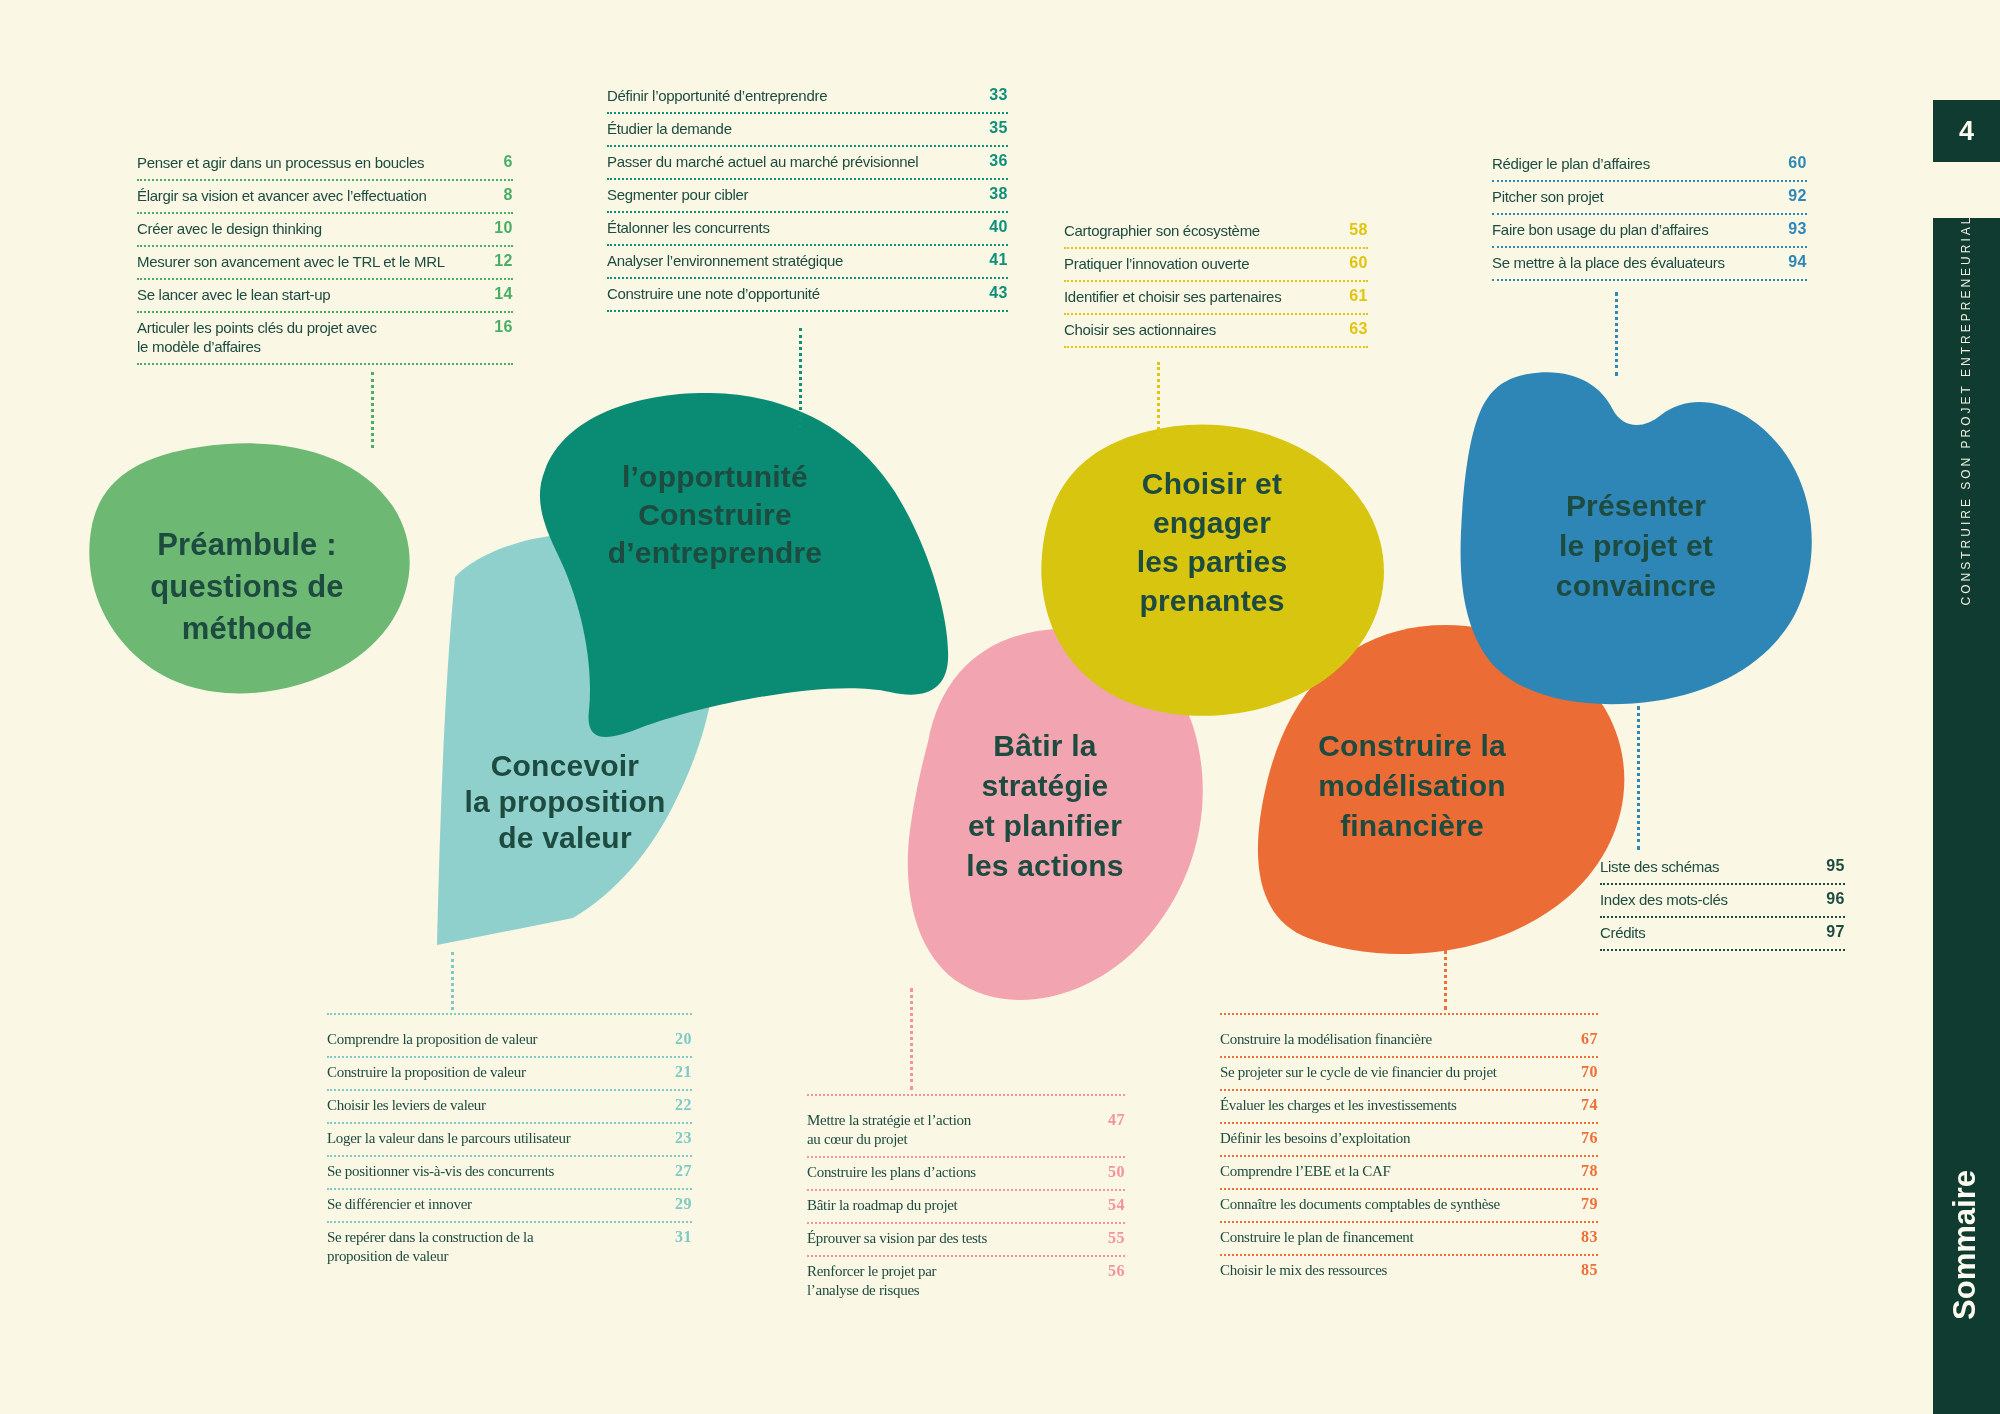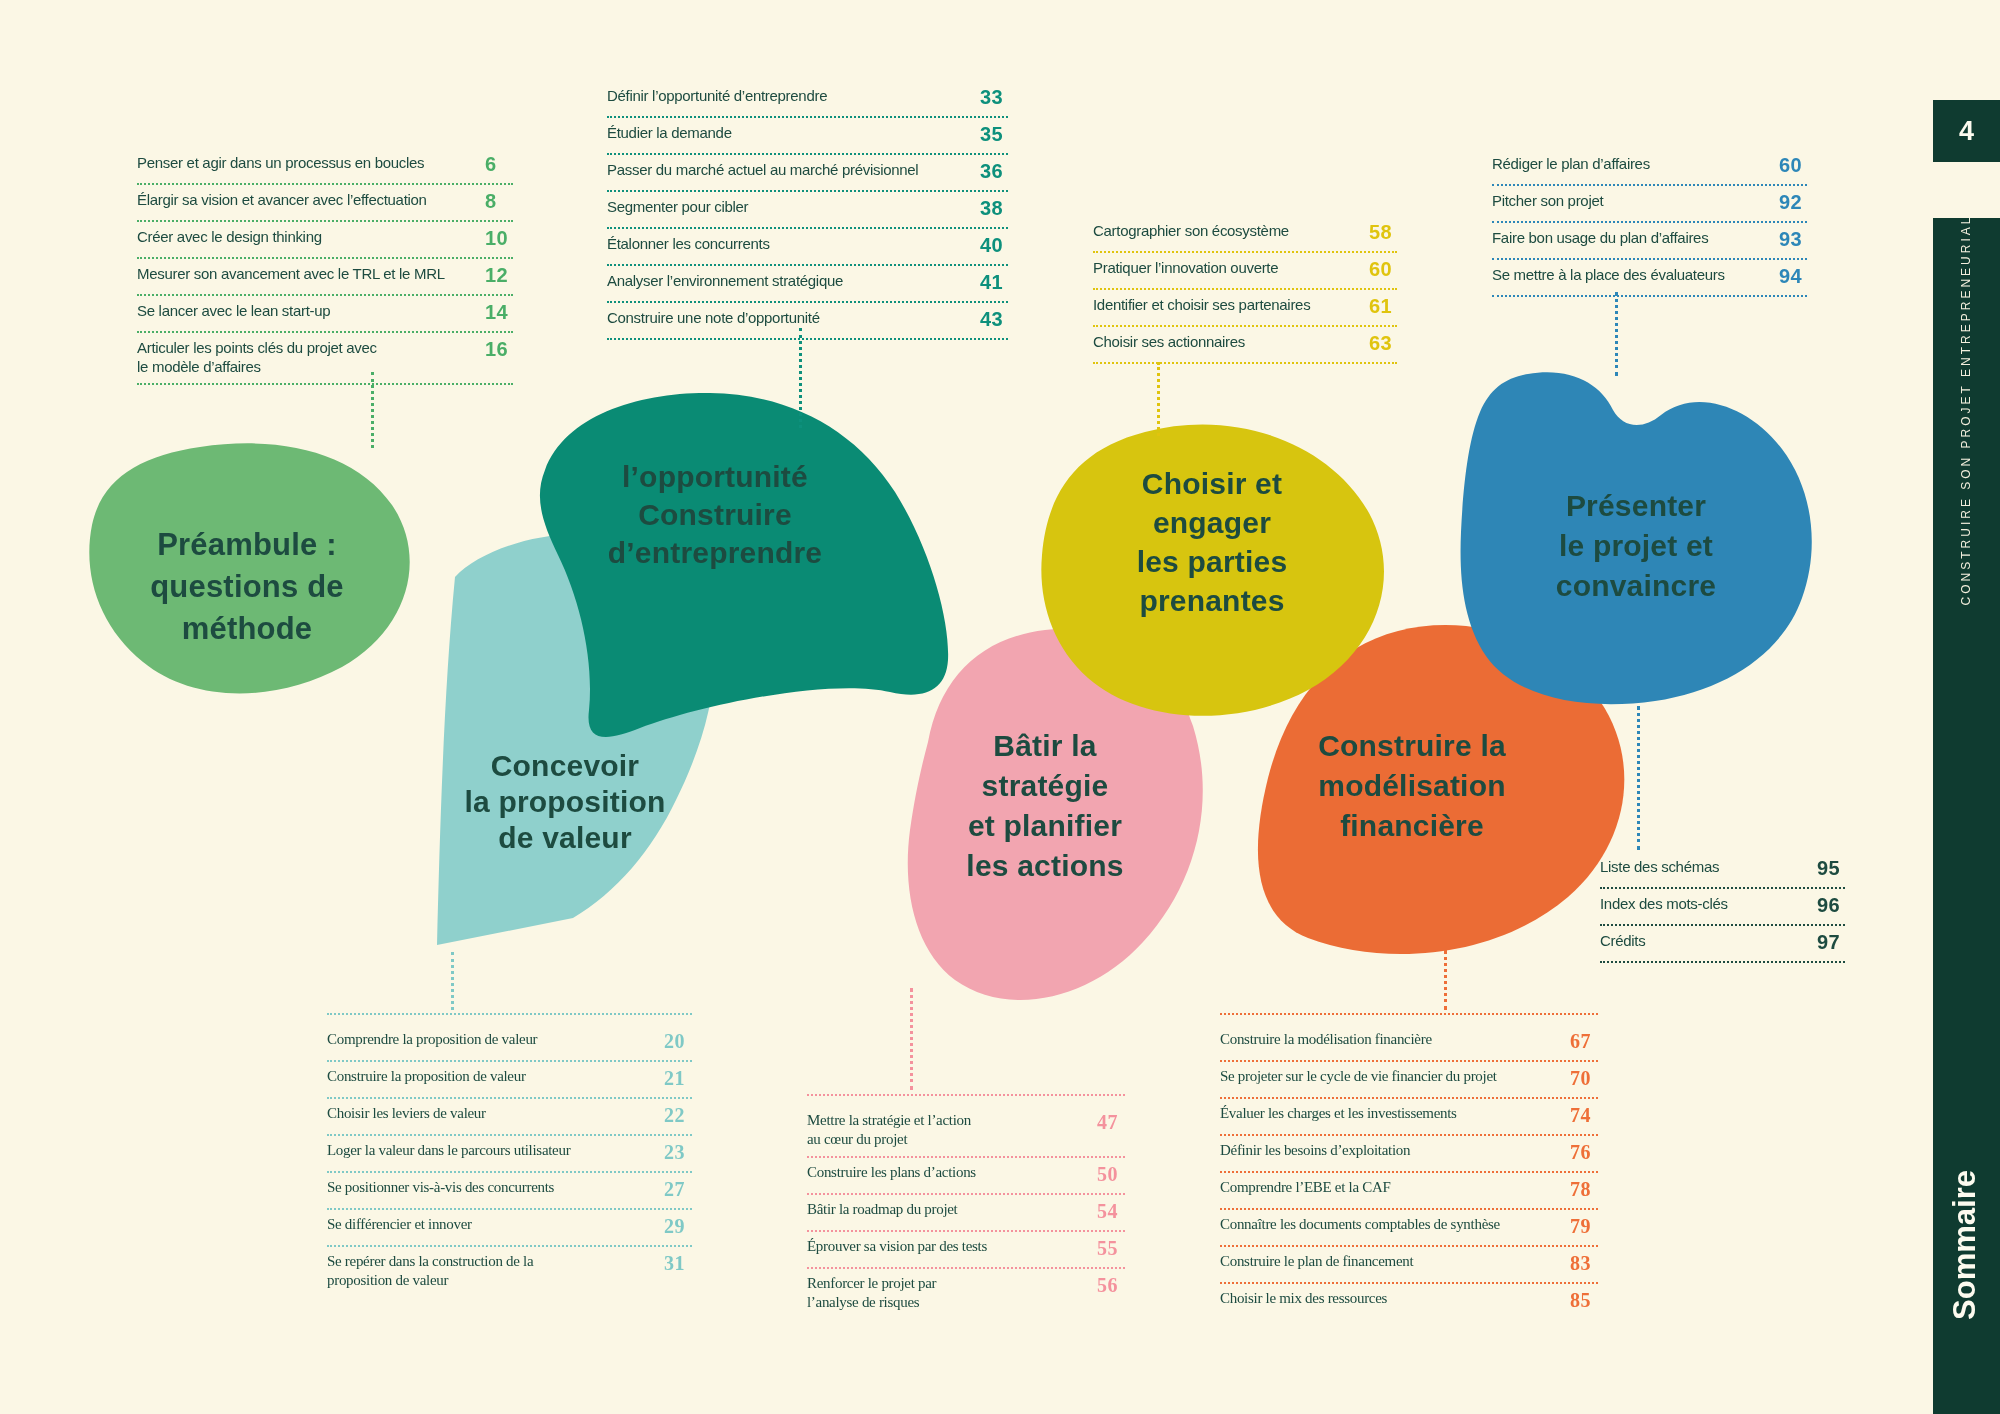--- a/index.html
+++ b/index.html
@@ -21,26 +21,26 @@
   .t-strategie{left:895px; top:726px; width:300px; line-height:40px;}
   .t-modelisation{left:1242px; top:726px; width:340px; line-height:40px;}
   
   .toc-list{position:absolute; z-index:4; --accent:#1d4b40;}
   .row{
     display:flex; justify-content:space-between; align-items:flex-start; gap:10px;
     padding:5px 0 7px; border-bottom:2.5px dotted var(--accent);
   }
   .lbl{flex:1; font-size:15px; line-height:19px; letter-spacing:-.3px; color:#1d4b40;}
   .lbl span{display:block; white-space:nowrap;}
-  .num{font-weight:700; font-size:20px; color:var(--accent); min-width:28px; letter-spacing:.5px;}
+  .num{font-weight:700; font-size:16px; color:var(--accent); min-width:28px; text-align:right; letter-spacing:.5px;}
   .top-rule{border-top:2.5px dotted var(--accent); padding-top:10px;font-family:Liberation Serif, serif;}
   .no-last-rule .row:last-child{border-bottom:none;}
   .l-preambule{left:137px; top:148px; width:376px;}
   .l-opportunite{left:607px; top:81px;  width:401px;}
-  .l-parties{left:1093px; top:216px; width:304px;}
+  .l-parties{left:1064px; top:216px; width:304px;}
   .l-presenter{left:1492px; top:149px; width:315px;}
   .l-proposition{left:327px; top:1013px; width:365px;}
   .l-strategie{left:807px; top:1094px; width:318px;}
   .l-modelisation{left:1220px; top:1013px; width:378px;}
   .l-annexes{left:1600px; top:852px; width:245px;}
   
   .vline{position:absolute; width:0; border-left:3.5px dotted var(--accent); z-index:2;}
   .v-preambule{left:371px; top:372px; height:76px;}
   .v-opportunite{left:799px; top:328px; height:100px;}
   .v-parties{left:1157px; top:362px; height:74px;}

